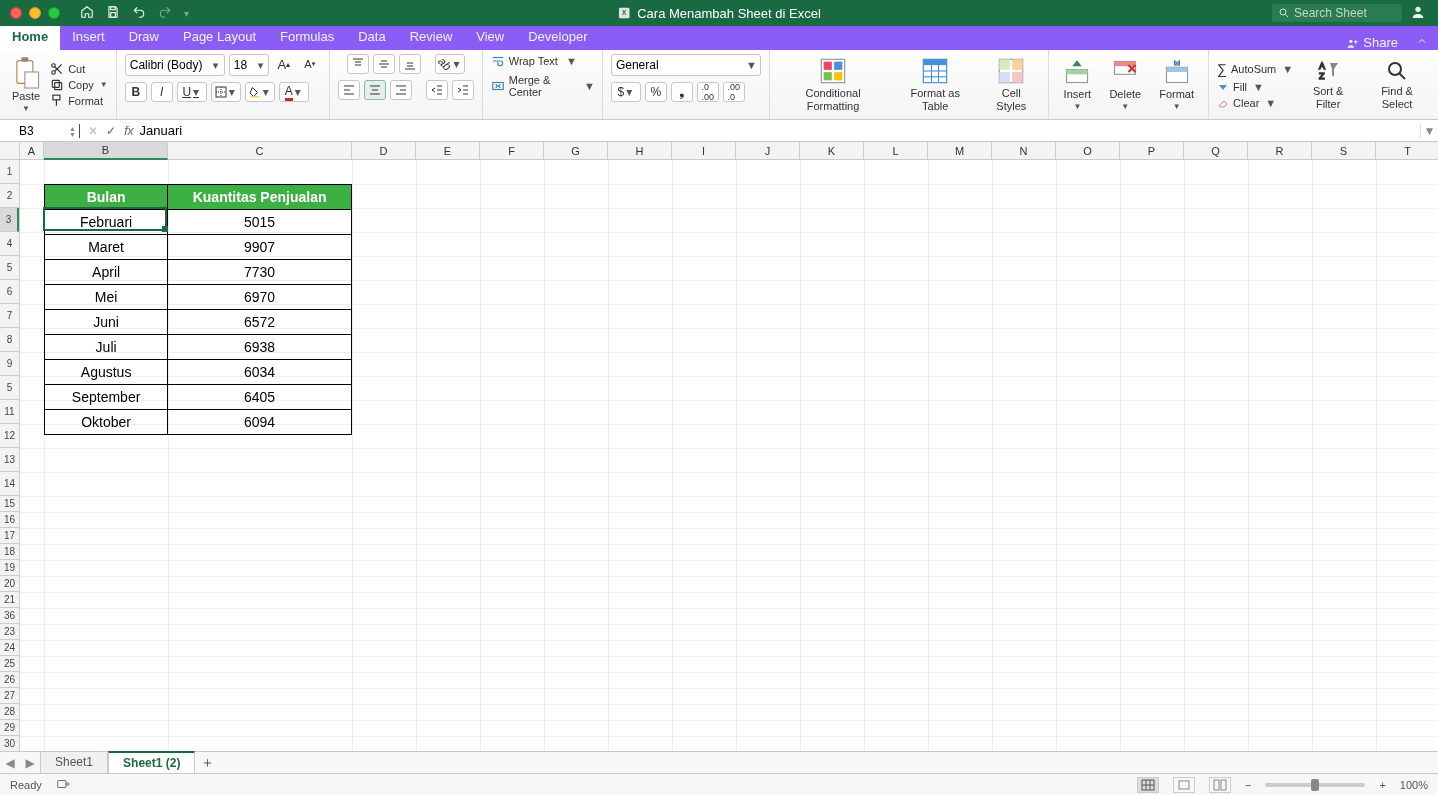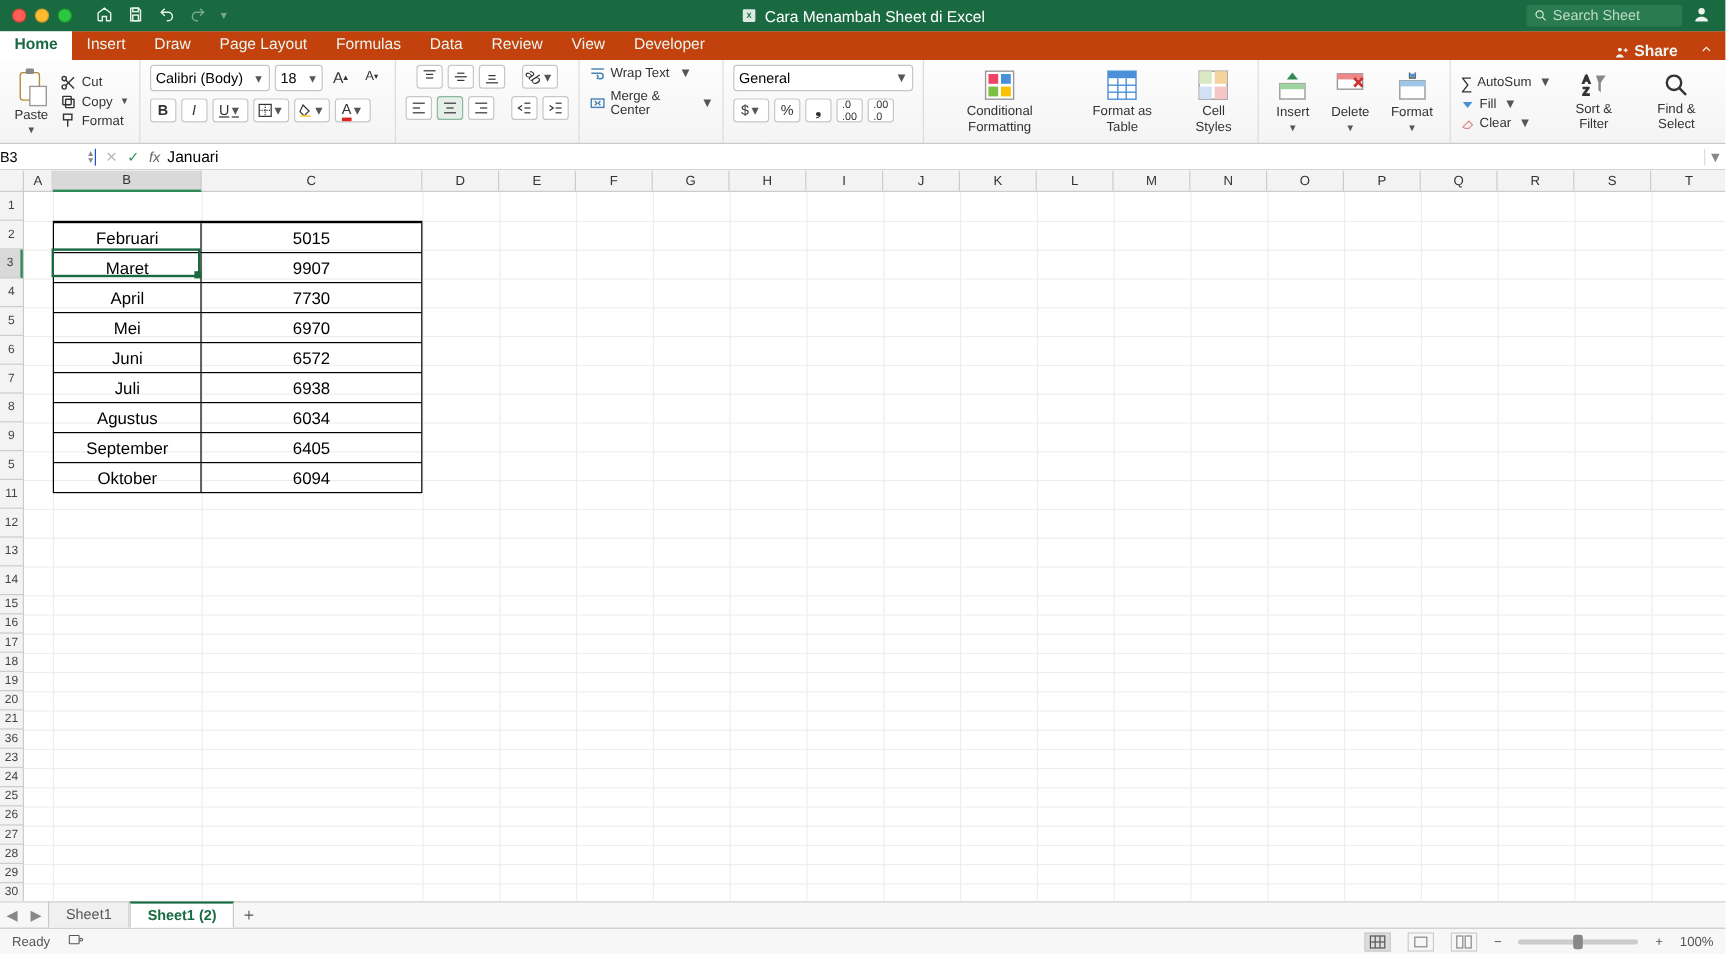--- a/index.html
+++ b/index.html
@@ -13,44 +13,44 @@
   .mac-grn{background:#28c840;border:1px solid #1f9a31;}
   .qbar{display:flex;gap:12px;margin-left:20px;align-items:center;}
   .qbtn{color:#eaf4ed;font-size:14px;cursor:pointer;}
   .qbtn.dim{opacity:.45;}
   .doc-title{position:absolute;left:50%;transform:translateX(-50%);display:flex;align-items:center;gap:6px;color:#fff;font-size:13px;}
   .search-wrap{margin-left:auto;display:flex;align-items:center;gap:4px;background:#2a7b50;border-radius:3px;padding:2px 6px;width:130px;}
   .search-wrap input{background:transparent;border:none;outline:none;color:#fff;font-size:12px;width:100%;}
   .search-wrap input::placeholder{color:#bcdcc8;}
   .user-ico{margin:0 12px 0 8px;color:#eaf4ed;}
   
-  .tabsbar{height:24px;background:#c2410c;display:flex;align-items:flex-end;color:#fff;font-size:13px;}
+  .tabsbar{height:24px;background:#8b5cf6;display:flex;align-items:flex-end;color:#fff;font-size:13px;}
   .tab{padding:4px 12px 6px;cursor:pointer;color:#eaf4ed;}
   .tab.active{background:#fff;color:#1a6a41;font-weight:600;}
   .tabsbar .spacer{flex:1;}
-  .share{display:flex;align-items:flex-end;gap:4px;padding:0 8px;color:#eaf4ed;font-weight:bold;}
+  .share{display:flex;align-items:flex-end;gap:4px;padding:0 8px;color:#eaf4ed;}
   .collapse{padding:0 10px;color:#eaf4ed;cursor:pointer;}
   
   .ribbon{height:70px;background:linear-gradient(#fdfdfd,#f4f4f4);border-bottom:1px solid #c9c9c9;display:flex;align-items:stretch;font-size:11px;color:#333;}
   .group{border-right:1px solid #dcdcdc;display:flex;align-items:center;padding:4px 8px;gap:6px;}
   .vgroup{display:flex;flex-direction:column;align-items:center;justify-content:center;gap:2px;padding:0 6px;}
   .vgroup svg{display:block;}
   .btnrow{display:flex;gap:4px;}
   .smbtn{width:22px;height:20px;border:1px solid #c7c7c7;border-radius:3px;background:#fff;display:flex;align-items:center;justify-content:center;font-size:12px;cursor:pointer;}
   .smbtn.noborder{border-color:transparent;background:transparent;}
   .dd{width:10px;text-align:center;color:#555;}
   .combo{height:22px;border:1px solid #c7c7c7;background:#fff;border-radius:3px;display:flex;align-items:center;padding:0 4px;gap:4px;}
   .combo input{border:none;outline:none;font-size:12px;width:100%;}
   .lbltxt{font-size:11px;color:#333;}
   .paste-big{display:flex;flex-direction:column;align-items:center;gap:2px;padding:0 4px;}
   .mini-list{display:flex;flex-direction:column;gap:2px;}
   .mini-item{display:flex;align-items:center;gap:4px;cursor:pointer;font-size:11px;color:#333;}
   
   .fbar{height:22px;border-bottom:1px solid #c9c9c9;display:flex;align-items:center;font-size:12px;}
-  .namebox{width:80px;border-right:1px solid #1d4ed8;display:flex;align-items:flex-end;padding:0 0;justify-content:space-between;}
+  .namebox{width:80px;border-right:1px solid #1d4ed8;display:flex;align-items:flex-end;padding:0 19px;justify-content:space-between;}
   .namebox input{border:none;outline:none;width:50px;font-size:12px;}
   .fx-btns{display:flex;align-items:center;gap:8px;padding:0 8px;color:#888;}
   .fx-label{font-style:italic;color:#666;margin-right:6px;}
   .fbar input.formula{flex:1;border:none;outline:none;font-size:13px;}
   .fbar .expand{width:18px;text-align:center;color:#888;border-left:1px solid #ddd;}
   
   .sheet-area{position:relative;height:calc(795px - 26px - 24px - 70px - 22px - 22px - 22px);overflow:hidden;background:#fff;}
   .corner{position:absolute;left:0;top:0;width:20px;height:18px;background:#f3f3f3;border-right:1px solid #ccc;border-bottom:1px solid #ccc;}
   .colheads{position:absolute;left:20px;top:0;right:0;height:18px;display:flex;background:#f3f3f3;border-bottom:1px solid #ccc;}
   .ch{border-right:1px solid #ccc;text-align:center;font-size:11px;color:#333;line-height:18px;user-select:none;flex-shrink:0;}
@@ -580,20 +580,24 @@
       <div class="gridlines-h" style="top: 448px;"></div>
       <div class="gridlines-h" style="top: 464px;"></div>
       <div class="gridlines-h" style="top: 480px;"></div>
       <div class="gridlines-h" style="top: 496px;"></div>
       <div class="gridlines-h" style="top: 512px;"></div>
       <div class="gridlines-h" style="top: 528px;"></div>
       <div class="gridlines-h" style="top: 544px;"></div>
       <div class="gridlines-h" style="top: 560px;"></div>
       <div class="gridlines-h" style="top: 576px;"></div>
       <div class="datatable" style="left: 24px; top: 24px; width: 308px;">
+        <div class="hdr">
+          <div style="width: 124px; height: 24px;">Bulan</div>
+          <div style="width: 184px; height: 24px;">Kuantitas Penjualan</div>
+        </div>
         <div class="row">
           <div style="width: 124px; height: 24px;">Februari</div>
           <div style="width: 184px; height: 24px;">5015</div>
         </div>
         <div class="row">
           <div style="width: 124px; height: 24px;">Maret</div>
           <div style="width: 184px; height: 24px;">9907</div>
         </div>
         <div class="row">
           <div style="width: 124px; height: 24px;">April</div>

